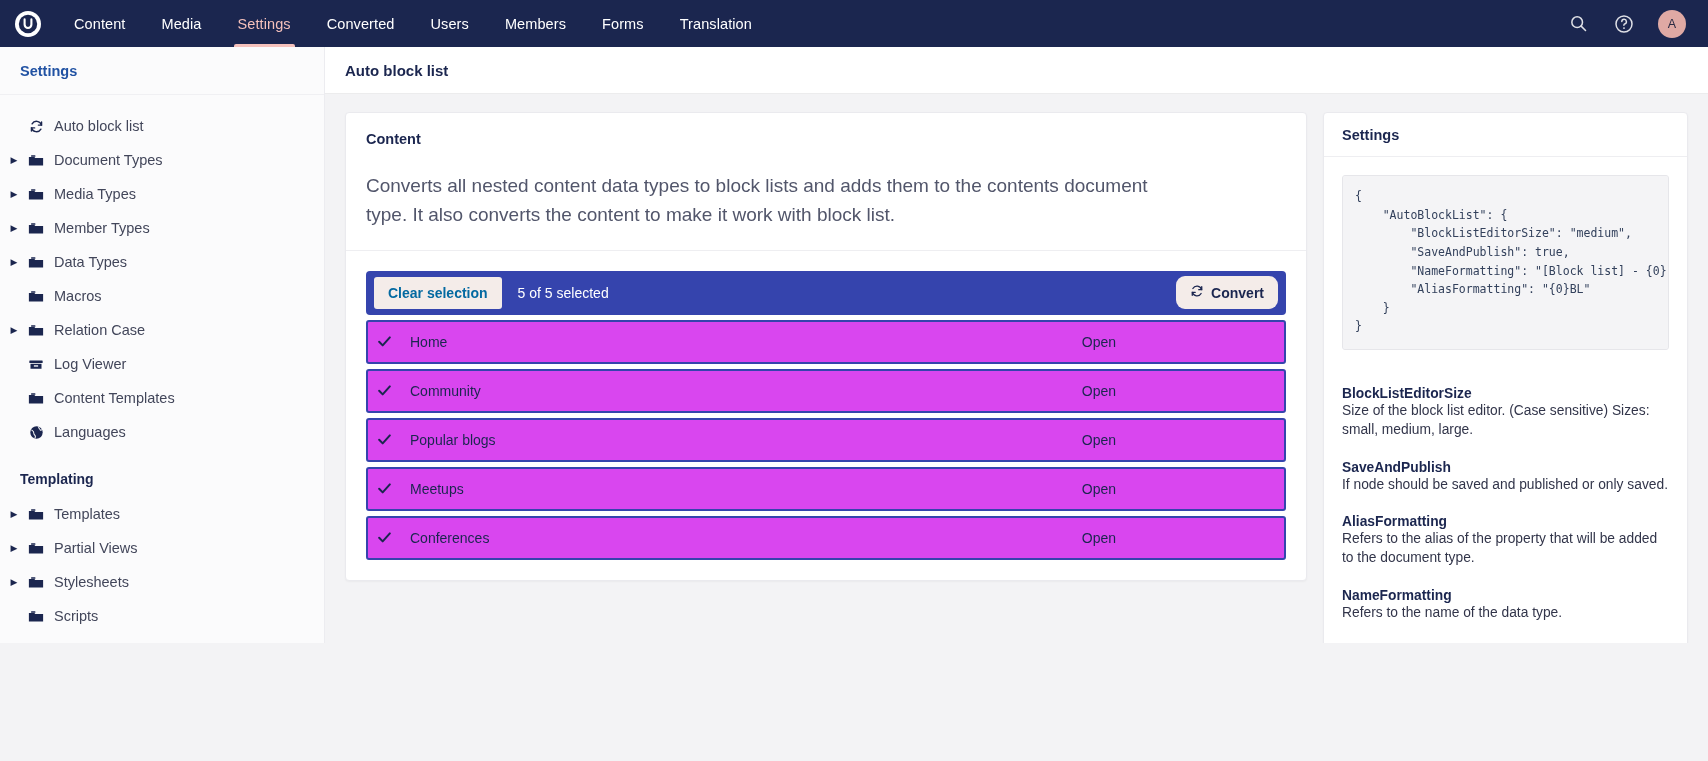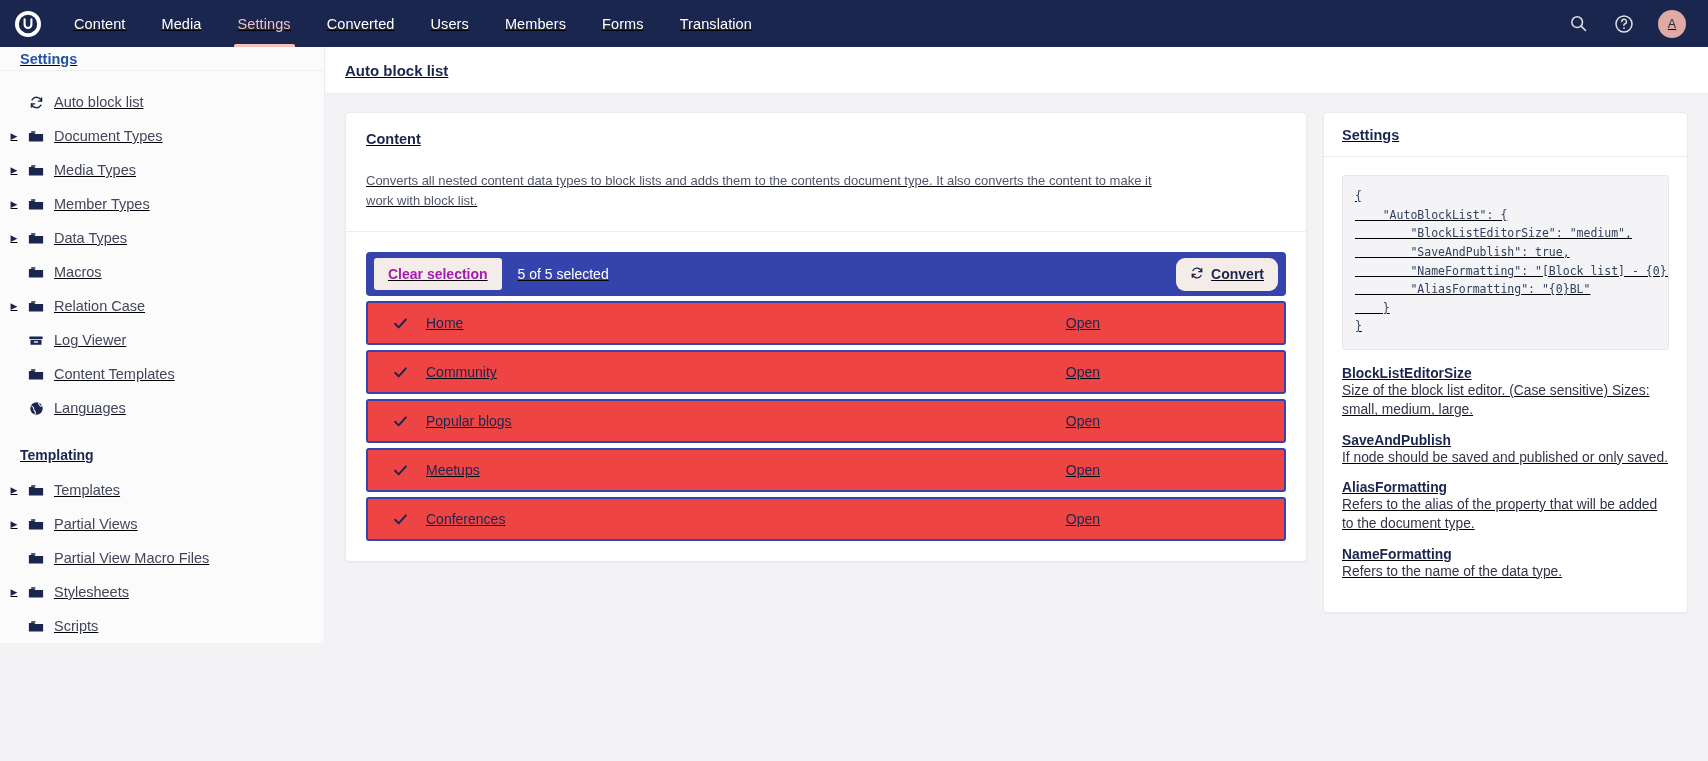--- a/index.html
+++ b/index.html
@@ -2,21 +2,21 @@
 <html><head>
 <meta charset="utf-8">
 <style>
   * { box-sizing: border-box; margin: 0; padding: 0; }
   html, body {
     width: 1708px; height: 761px;
     font-family: "Liberation Sans", sans-serif;
     background: #f3f3f5;
     overflow: hidden;
   }
-  .app { display: flex; flex-direction: column; width: 1708px; height: 643px; text-decoration: underline; }
+  .app { display: flex; flex-direction: column; width: 1708px; height: 643px; }
 
   
   .topnav {
     height: 47px; background: #1b264f; display: flex; align-items: stretch;
     flex: 0 0 47px; position: relative;
   }
   .logo-wrap { width: 56px; display: flex; align-items: center; justify-content: center; }
   .logo {
     width: 26px; height: 26px; border-radius: 50%;
     background: #fff; display: flex; align-items: center; justify-content: center;
@@ -85,30 +85,30 @@
   .content-title { font-size: 15px; font-weight: bold; color: #1b264f; }
   .center-scroll { flex: 1 1 auto; overflow: hidden; padding: 18px 20px 0 20px; display: flex; gap: 16px; }
 
   .panel {
     background: #ffffff; border-radius: 4px; border: 1px solid #eaeaee;
     box-shadow: 0 1px 2px rgba(0,0,0,.04);
   }
   .main-panel { flex: 1 1 auto; min-width: 0; align-self: flex-start; }
   .panel-section { padding: 18px 20px 20px 20px; border-bottom: 1px solid #eeeef1; }
   .panel-heading { font-size: 14.5px; font-weight: bold; color: #1b264f; margin-bottom: 8px; }
-  .panel-desc { font-size: 13px; color: #52566b; line-height: 1.55; max-width: 805px; margin-top: 24px; }
+  .panel-desc { font-size: 19px; color: #52566b; line-height: 1.55; max-width: 805px; margin-top: 24px; }
 
   .table-area { padding: 20px; }
 
   .selbar {
     background: #3544ad; border-radius: 4px; height: 44px;
     display: flex; align-items: center; padding: 0 8px 0 8px; gap: 4px;
   }
   .btn-light {
-    background: #f4ece9; color: #a21caf; border: none; border-radius: 3px;
+    background: #f4ece9; color: #0369a1; border: none; border-radius: 3px;
     font-size: 14px; font-family: inherit; padding: 8px 14px; cursor: pointer;
     font-weight: bold;
   }
   .sel-count { color: #ffffff; font-size: 14px; margin-left: 12px; }
   .selbar-right { margin-left: auto; }
   .btn-convert {
     background: #f4ece9; color: #1b264f; border: none; border-radius: 9px;
     font-size: 14px; font-family: inherit; padding: 8px 14px; cursor: pointer;
     display: flex; align-items: center; gap: 7px; font-weight: bold;
   }
@@ -120,22 +120,22 @@
   .chk-box {
     width: 17px; height: 17px; border: 1px solid #c9c9d1; border-radius: 3px;
     background: #fff; display: flex; align-items: center; justify-content: center;
     color: #1b264f; cursor: pointer; flex: 0 0 17px;
   }
   .col-name { flex: 0 0 300px; padding-left: 17px; font-size: 13.5px; color: #9a9aa6; }
   .col-conv { flex: 1 1 auto; font-size: 13.5px; color: #9a9aa6; }
 
   .row {
     display: flex; align-items: center; height: 44px; margin-top: 5px;
-    border: 2px solid #3544ad; border-radius: 3px; padding: 0 24px;
-    background: #ef4444; cursor: pointer;
+    border: 2px solid #3544ad; border-radius: 3px; padding: 0 8px;
+    background: #d946ef; cursor: pointer;
   }
   .row-check { width: 17px; flex: 0 0 17px; display: flex; align-items: center; justify-content: center; color: #1b264f; }
   .row-name { flex: 0 0 300px; padding-left: 17px; font-size: 14px; color: #1b264f; }
   .row-status { flex: 1 1 auto; text-align: right; padding-right: 160px; font-size: 14px; color: #1b264f; }
 
   
   .right-panel { width: 365px; flex: 0 0 365px; align-self: flex-start; }
   .right-header {
     height: 44px; display: flex; align-items: center; padding: 0 18px;
     font-size: 14.5px; font-weight: bold; color: #1b264f; border-bottom: 1px solid #eeeef1;
@@ -151,21 +151,21 @@
     flex: 0 0 auto; display: flex; align-items: center; gap: 6px; padding: 0 13px;
     font-size: 13.5px; color: #2b2b3c; background: #f4f4f6;
     border-left: 1px solid #e6e6ea; cursor: pointer;
   }
   pre.code-body {
     margin: 0; padding: 11px 12px 13px 12px; background: #f4f4f6;
     font-family: "DejaVu Sans Mono", monospace; font-size: 11.5px; line-height: 1.62;
     color: #33415c; white-space: pre; overflow: hidden;
   }
   .desc-list { padding-top: 16px; }
-  .desc-item { margin-bottom: 13px; }
+  .desc-item { margin-bottom: 13px; margin-top: 20px; }
   .desc-term { font-size: 13.8px; font-weight: bold; color: #1b264f; }
   .desc-def { font-size: 13.8px; color: #32354a; line-height: 1.4; }
 </style>
 </head>
 <body>
 
 <div class="app">
 
   <div class="topnav">
     <div class="logo-wrap">
@@ -362,30 +362,20 @@
           <span class="caret">▶</span>
           <span class="t-icon">
             <svg width="16" height="13" viewBox="0 0 18 14">
                 <path d="M1 3.2h6.2l1 1.1H17v8.3H1z" fill="#1b264f"></path>
                 <rect x="3.4" y="1.2" width="5" height="1.6" rx=".5" fill="#1b264f"></rect>
               </svg>
           </span>
           <span class="t-label">Partial Views</span>
         </div>
 
-        <div class="tree-item">
-          <span class="caret empty">▶</span>
-          <span class="t-icon">
-            <svg width="16" height="13" viewBox="0 0 18 14">
-                <path d="M1 3.2h6.2l1 1.1H17v8.3H1z" fill="#1b264f"></path>
-                <rect x="3.4" y="1.2" width="5" height="1.6" rx=".5" fill="#1b264f"></rect>
-              </svg>
-          </span>
-          <span class="t-label">Partial View Macro Files</span>
-        </div>
 
         <div class="tree-item">
           <span class="caret">▶</span>
           <span class="t-icon">
             <svg width="16" height="13" viewBox="0 0 18 14">
                 <path d="M1 3.2h6.2l1 1.1H17v8.3H1z" fill="#1b264f"></path>
                 <rect x="3.4" y="1.2" width="5" height="1.6" rx=".5" fill="#1b264f"></rect>
               </svg>
           </span>
           <span class="t-label">Stylesheets</span>

